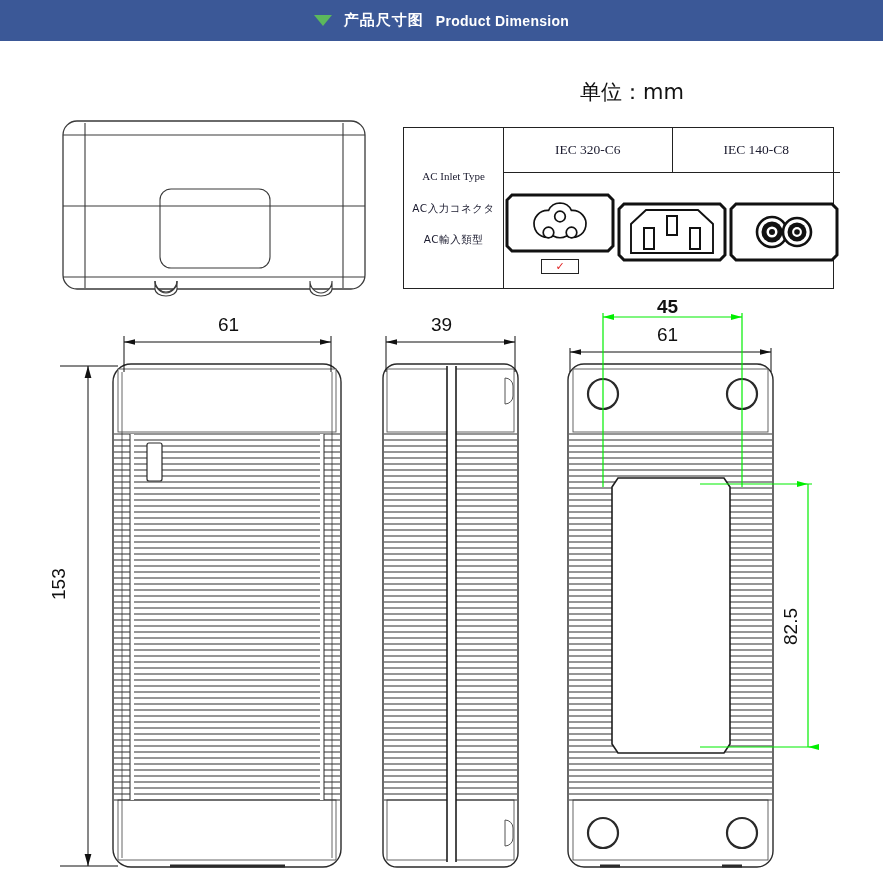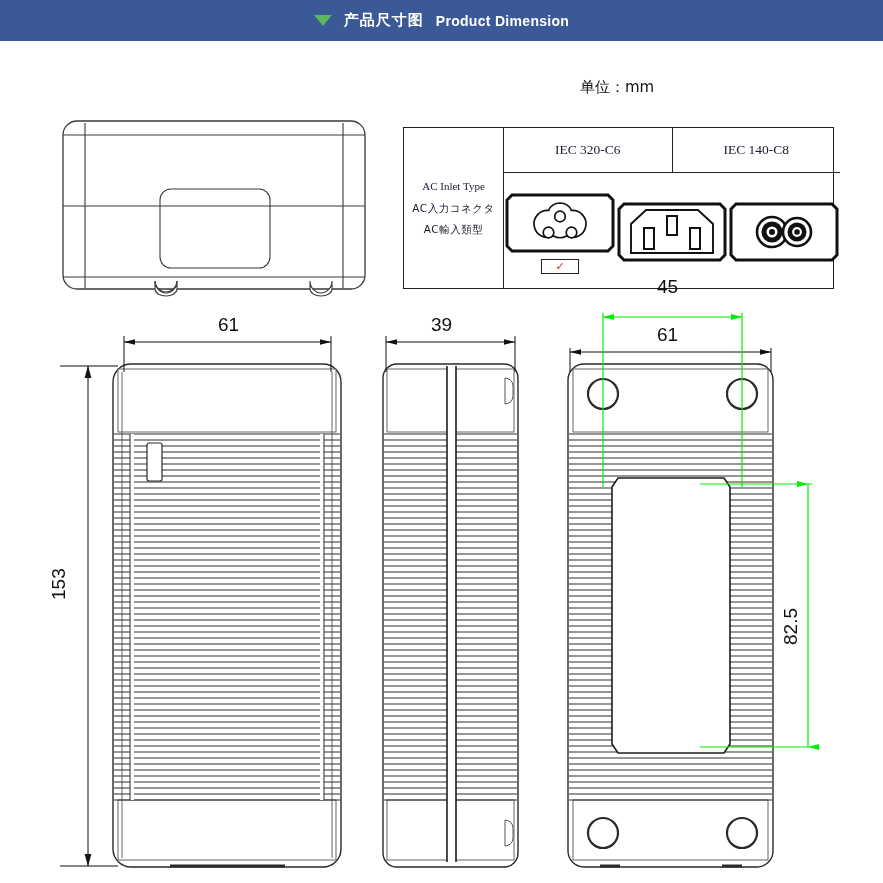--- a/index.html
+++ b/index.html
@@ -30,35 +30,35 @@
     font-family:"DejaVu Sans", sans-serif;
   }
   #header-en{
     color:#ffffff;font-size:14px;font-weight:bold;letter-spacing:.3px;
     font-family:"Liberation Sans", sans-serif;
   }
 
   
   #units-caption{
     position:absolute;left:580px;top:78px;
-    font-size:15px;color:#111;
+    font-size:21px;color:#111;
     font-family:"DejaVu Sans", sans-serif;
     white-space:nowrap;
   }
 
   
   #inlet-table{
     position:absolute;left:403px;top:127px;width:431px;height:162px;
     border:1.4px solid #222;box-sizing:border-box;
     display:flex;background:#fff;
   }
   #inlet-label-col{
     width:100px;flex:none;border-right:1.4px solid #222;
     display:flex;flex-direction:column;align-items:center;justify-content:center;
-    gap:10px;box-sizing:border-box;
+    gap:20px;box-sizing:border-box;
   }
   .inlet-label{
     font-family:"Liberation Serif", serif;
     font-size:11px;color:#1a1a2e;text-align:center;line-height:1.1;
   }
   .inlet-label.jp,.inlet-label.cn{font-family:"DejaVu Sans", sans-serif;font-size:10.5px;letter-spacing:.5px;}
   #inlet-body{flex:1;display:flex;flex-direction:column;}
   #inlet-head-row{height:44px;display:flex;border-bottom:1.4px solid #222;}
   #inlet-pic-row{flex:1;display:flex;}
   .inlet-head-cell{
@@ -80,21 +80,21 @@
   
   #drawing{position:absolute;left:0;top:0;width:883px;height:883px;}
 
   
   .dimtxt{
     position:absolute;font-family:"Liberation Sans", sans-serif;
     font-size:19px;color:#111;white-space:nowrap;
   }
   #dim-61-front{left:218px;top:314px;}
   #dim-39-side{left:431px;top:314px;}
-  #dim-45-bottom{left:657px;top:276px;}
+  #dim-45-bottom{left:657px;top:296px;font-weight:bold;}
   #dim-61-bottom{left:657px;top:324px;}
   #dim-153{left:48px;top:600px;transform:rotate(-90deg);transform-origin:left top;}
   #dim-825{left:780px;top:645px;transform:rotate(-90deg);transform-origin:left top;}
 </style>
 </head>
 <body>
 
 <div id="stage">
 
   <div id="header-band">

